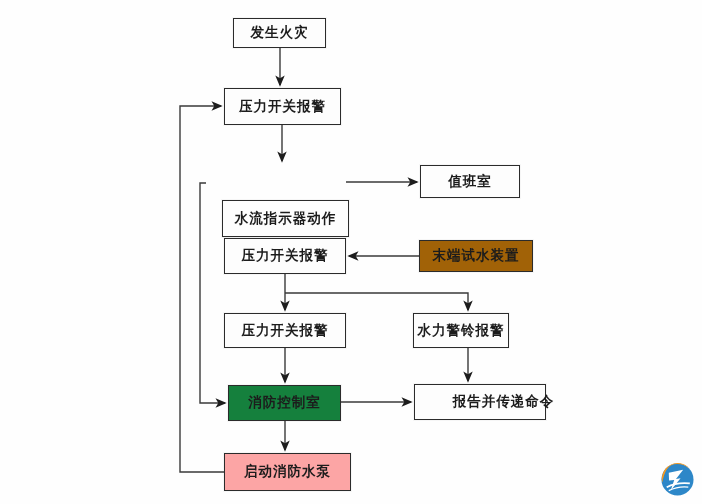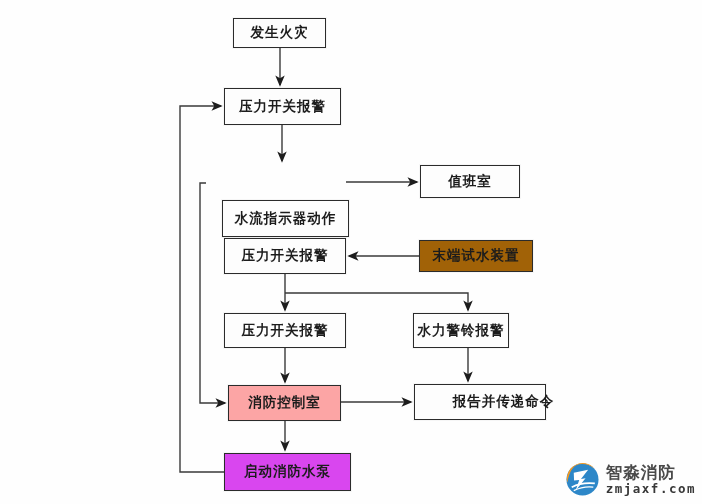--- a/index.html
+++ b/index.html
@@ -93,38 +93,34 @@
       </div>
       <div class="flow-node" style="left: 419px; top: 240px; width: 114px; height: 32px; border-color: rgb(43, 43, 43); background: #a16207;">
         <span style="color: rgb(28, 28, 28);">末端试水装置</span>
       </div>
       <div class="flow-node" style="left: 224px; top: 313px; width: 122px; height: 35px; border-color: rgb(43, 43, 43); background: rgb(253, 253, 253);">
         <span style="color: rgb(28, 28, 28);">压力开关报警</span>
       </div>
       <div class="flow-node" style="left: 413px; top: 313px; width: 96px; height: 35px; border-color: rgb(43, 43, 43); background: rgb(253, 253, 253);">
         <span style="color: rgb(28, 28, 28);">水力警铃报警</span>
       </div>
-      <div class="flow-node" style="left: 228px; top: 385px; width: 113px; height: 36px; border-color: rgb(43, 43, 43); background: #fca5a5;">
+      <div class="flow-node" style="left: 228px; top: 385px; width: 113px; height: 36px; border-color: rgb(43, 43, 43); background: #15803d;">
         <span style="color: rgb(28, 28, 28);">消防控制室</span>
       </div>
       <div class="flow-node" style="left: 414px; top: 384px; width: 132px; height: 36px; border-color: rgb(43, 43, 43); background: rgb(253, 253, 253); padding-left: 47px;">
         <span style="color: rgb(28, 28, 28);">报告并传递命令</span>
       </div>
-      <div class="flow-node" style="left: 224px; top: 453px; width: 127px; height: 38px; border-color: rgb(43, 43, 43); background: #d946ef;">
+      <div class="flow-node" style="left: 224px; top: 453px; width: 127px; height: 38px; border-color: rgb(43, 43, 43); background: #fca5a5;">
         <span style="color: rgb(28, 28, 28);">启动消防水泵</span>
       </div>
     </div>
 
   <div class="watermark">
     <svg class="logo" viewBox="0 0 36 36" xmlns="http://www.w3.org/2000/svg">
       <circle cx="18" cy="18" r="15.6" fill="#2d87c8"></circle>
       <path d="M3.2,21 A15.3,15.3 0 0 1 29.5,7.2 Q23,2 14.5,3.2 Q6,5 3.2,21 Z" fill="#f6981f"></path>
       <path d="M9.5,11.5 L23.5,8.5 L16.5,17.5 L21,16.8 L11.5,28.5 L14.8,18.5 L9.8,19 Z" fill="#ffffff"></path>
       <path d="M7.5,25.5 Q17,20.5 30,21.8" stroke="#ffffff" stroke-width="1.6" fill="none"></path>
       <path d="M9.5,28.8 Q18.5,24.3 28.5,25.4" stroke="#ffffff" stroke-width="1.2" fill="none"></path>
     </svg>
-    <div class="wm-text">
-      <span class="wm-brand" style="color: rgb(74, 74, 74);">智淼消防</span>
-      <span class="wm-domain" style="color: rgb(56, 56, 56);">zmjaxf.com</span>
-    </div>
   </div>
 
 </div>
 
 </body></html>

